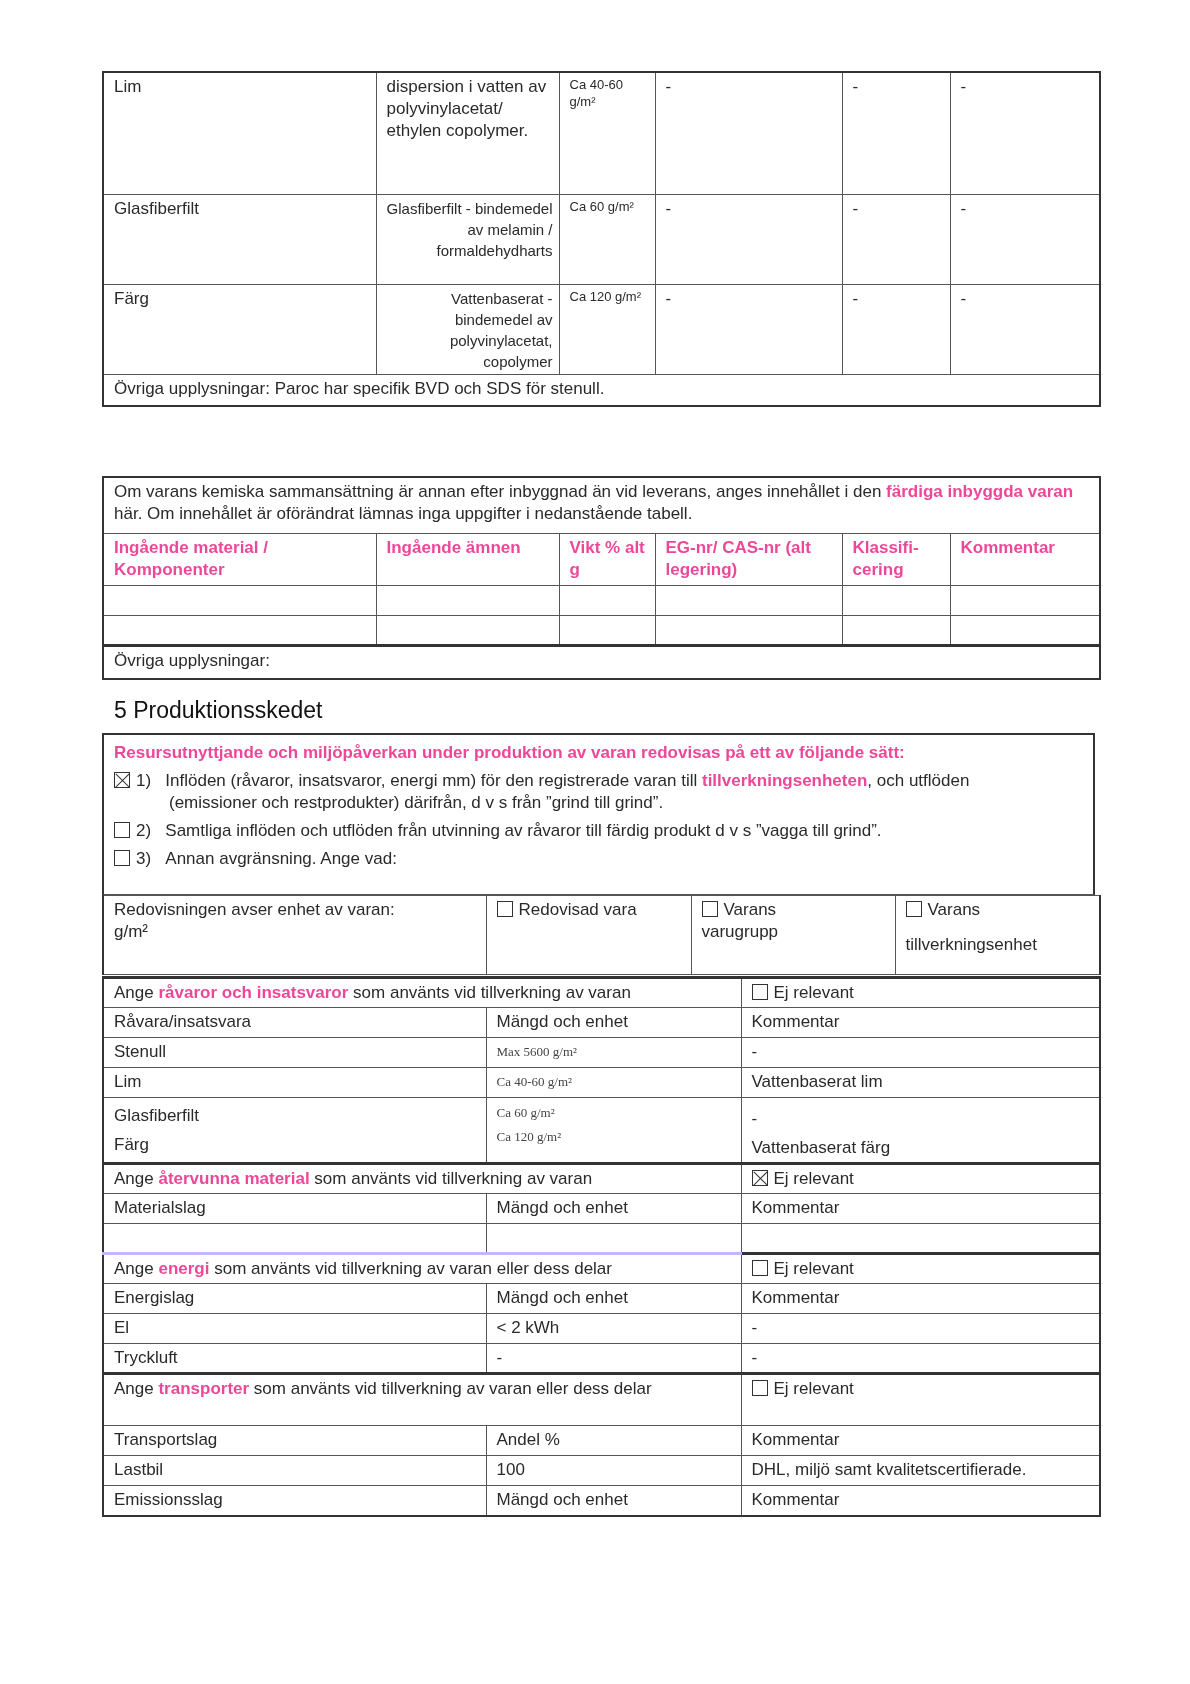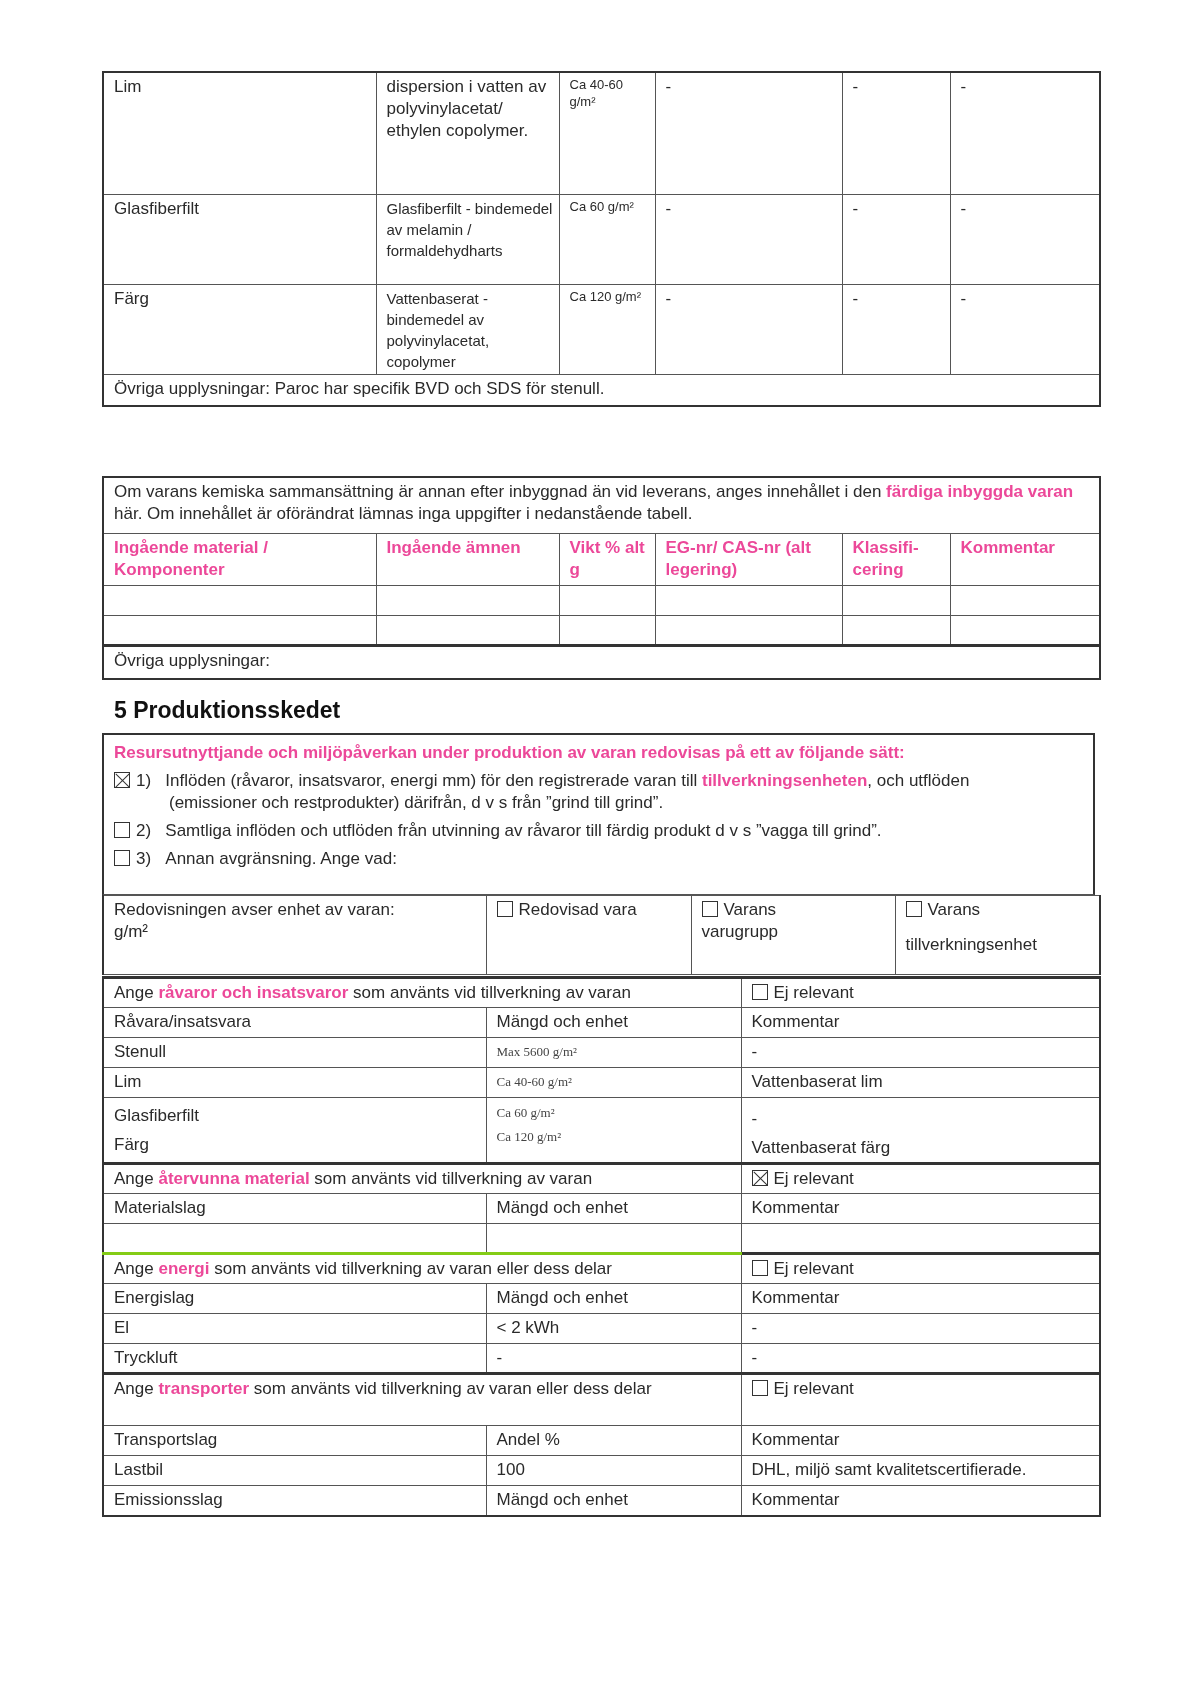--- a/index.html
+++ b/index.html
@@ -1,28 +1,28 @@
 <!DOCTYPE html>
 <html><head>
 <meta charset="utf-8">
 <style>
   html, body { margin: 0; padding: 0; background: #ffffff; }
   body { width: 1190px; height: 1684px; position: relative; font-family: "Liberation Sans", sans-serif; color: #222; overflow: hidden; }
   .abs { position: absolute; }
   table { border-collapse: collapse; position: absolute; left: 102px; width: 997px; table-layout: fixed; }
   td { border: 1px solid #555; vertical-align: top; padding: 3px 6px 0 10px; font-size: 17px; line-height: 22px; color: #2a2a2a; }
-  .small { font-size: 15px; line-height: 21px; }
+  .small { font-size: 15px; line-height: 21px; text-align: right; }
   .tiny { font-size: 13px; line-height: 17px; }
   .serif { font-family: "Liberation Serif", serif; font-size: 13px; color: #444; }
   b { font-weight: bold; color: #ec4899; }
   .cb { display: inline-block; width: 16px; height: 16px; border: 1px solid #333; vertical-align: -2px; margin-right: 6px; position: relative; box-sizing: border-box; }
   .cb.checked::before, .cb.checked::after { content: ""; position: absolute; left: 50%; top: -2px; width: 1px; height: 19px; background: #333; }
   .cb.checked::before { transform: rotate(45deg); }
   .cb.checked::after { transform: rotate(-45deg); }
-  h2 { position: absolute; left: 114px; top: 697px; margin: 0; font-size: 23px; font-weight: bold; color: #111; font-family: "Liberation Sans", sans-serif; }
+  h2 { position: absolute; left: 114px; top: 697px; margin: 0; font-size: 23px; font-weight: normal; color: #111; font-family: "Liberation Sans", sans-serif; }
 </style>
 </head>
 <body>
 
 <table style="top:71px; height:336px; border:2px solid #333;">
   <colgroup>
       <col style="width:273px">
       <col style="width:183px">
       <col style="width:96px">
       <col style="width:187px">
@@ -190,21 +190,21 @@
     <td>Mängd och enhet</td>
     <td>Kommentar</td>
   </tr>
   <tr style="height:30px;">
     <td></td>
         <td></td>
         <td></td>
   </tr>
 
   <tr style="height:30px;">
-    <td colspan="2" style="border-top:3px solid #84cc16;"><span>Ange </span><b>energi</b><span> som använts vid tillverkning av varan eller dess delar</span></td>
+    <td colspan="2" style="border-top:3px solid #c4b5fd;"><span>Ange </span><b>energi</b><span> som använts vid tillverkning av varan eller dess delar</span></td>
     <td style="border-top:3px solid #333;"><span class="cb"></span><span>Ej relevant</span></td>
   </tr>
   <tr style="height:30px;margin-left:36px;">
     <td>Energislag</td>
     <td>Mängd och enhet</td>
     <td>Kommentar</td>
   </tr>
   <tr style="height:30px;">
     <td>El</td>
     <td>&lt; 2 kWh</td>

